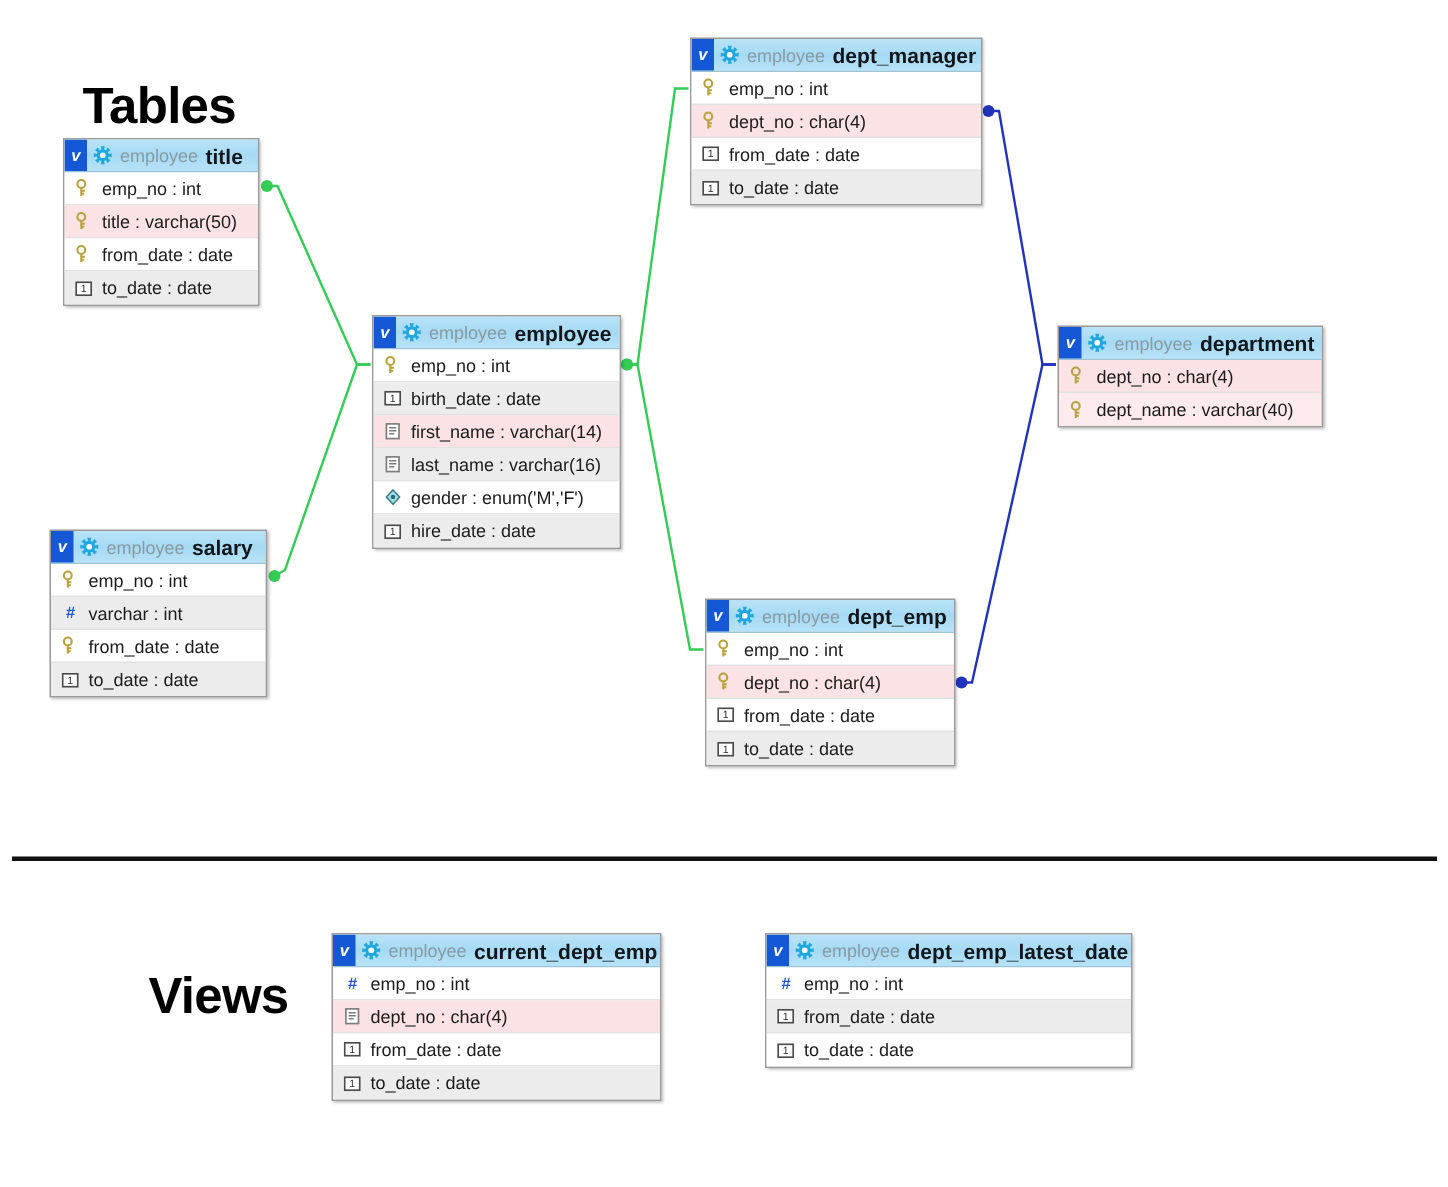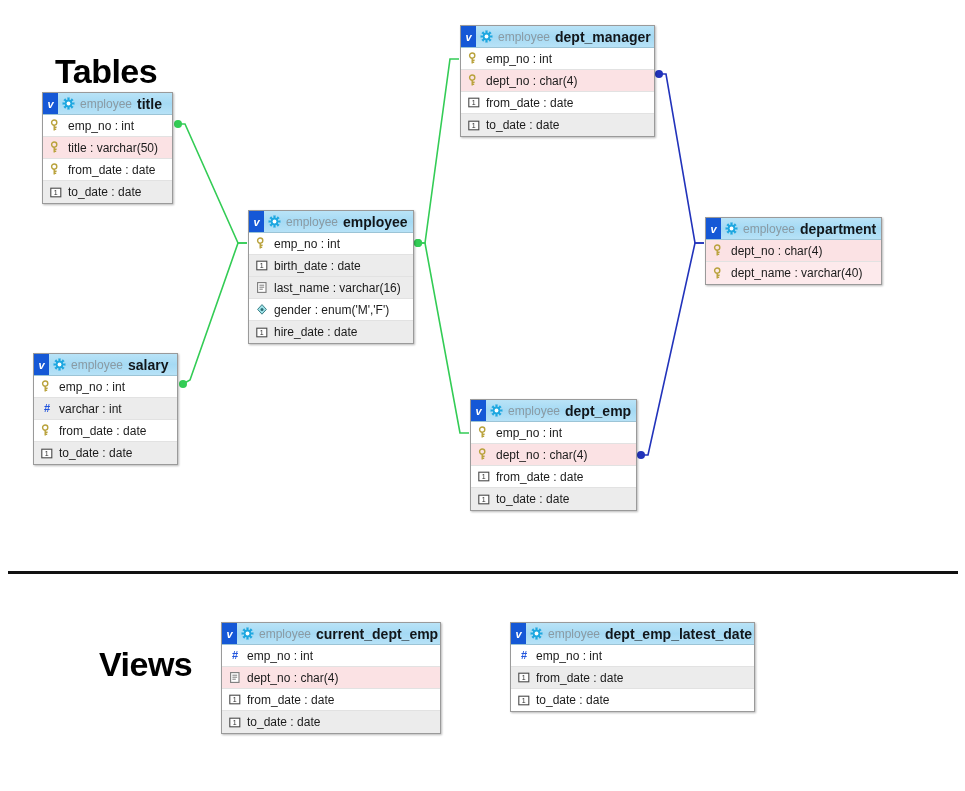--- a/index.html
+++ b/index.html
@@ -227,20 +227,29 @@
       </div>
       <div class="col bg-grey">
         <span class="ico">
           <svg width="12" height="13" viewBox="0 0 12 13">
             <rect x="0.8" y="2.2" width="10" height="8.6" fill="#ffffff" stroke="#4a4a4a" stroke-width="1.1"></rect>
             <text x="5.8" y="8.8" font-size="7" text-anchor="middle" fill="#2a2a2a" font-family="Liberation Sans, sans-serif">1</text>
           </svg>
         </span>
         <span>birth_date : date</span>
       </div>
+      <div class="col bg-pink">
+        <span class="ico">
+          <svg width="12" height="13" viewBox="0 0 12 13">
+            <rect x="1.6" y="1.6" width="8.4" height="9.8" fill="#ffffff" stroke="#7b7b7b" stroke-width="1.1"></rect>
+            <path d="M3.4 4.2 H8.2 M3.4 6.2 H8.2 M3.4 8.2 H6.8" stroke="#7b7b7b" stroke-width="1" fill="none"></path>
+          </svg>
+        </span>
+        <span>first_name : varchar(14)</span>
+      </div>
       <div class="col bg-grey">
         <span class="ico">
           <svg width="12" height="13" viewBox="0 0 12 13">
             <rect x="1.6" y="1.6" width="8.4" height="9.8" fill="#ffffff" stroke="#7b7b7b" stroke-width="1.1"></rect>
             <path d="M3.4 4.2 H8.2 M3.4 6.2 H8.2 M3.4 8.2 H6.8" stroke="#7b7b7b" stroke-width="1" fill="none"></path>
           </svg>
         </span>
         <span>last_name : varchar(16)</span>
       </div>
       <div class="col bg-white">

